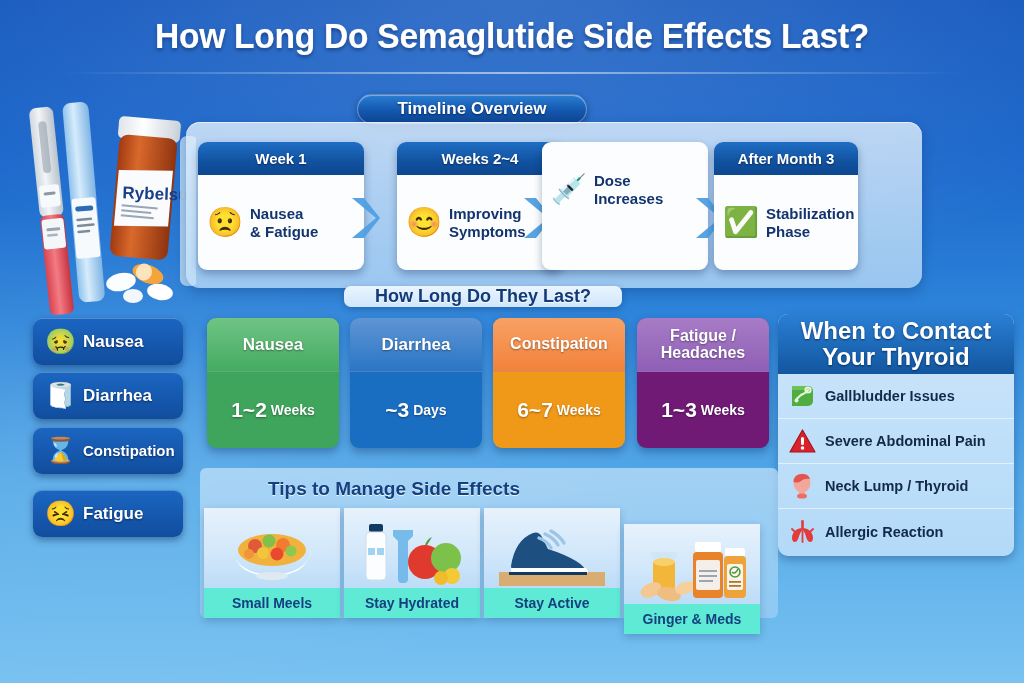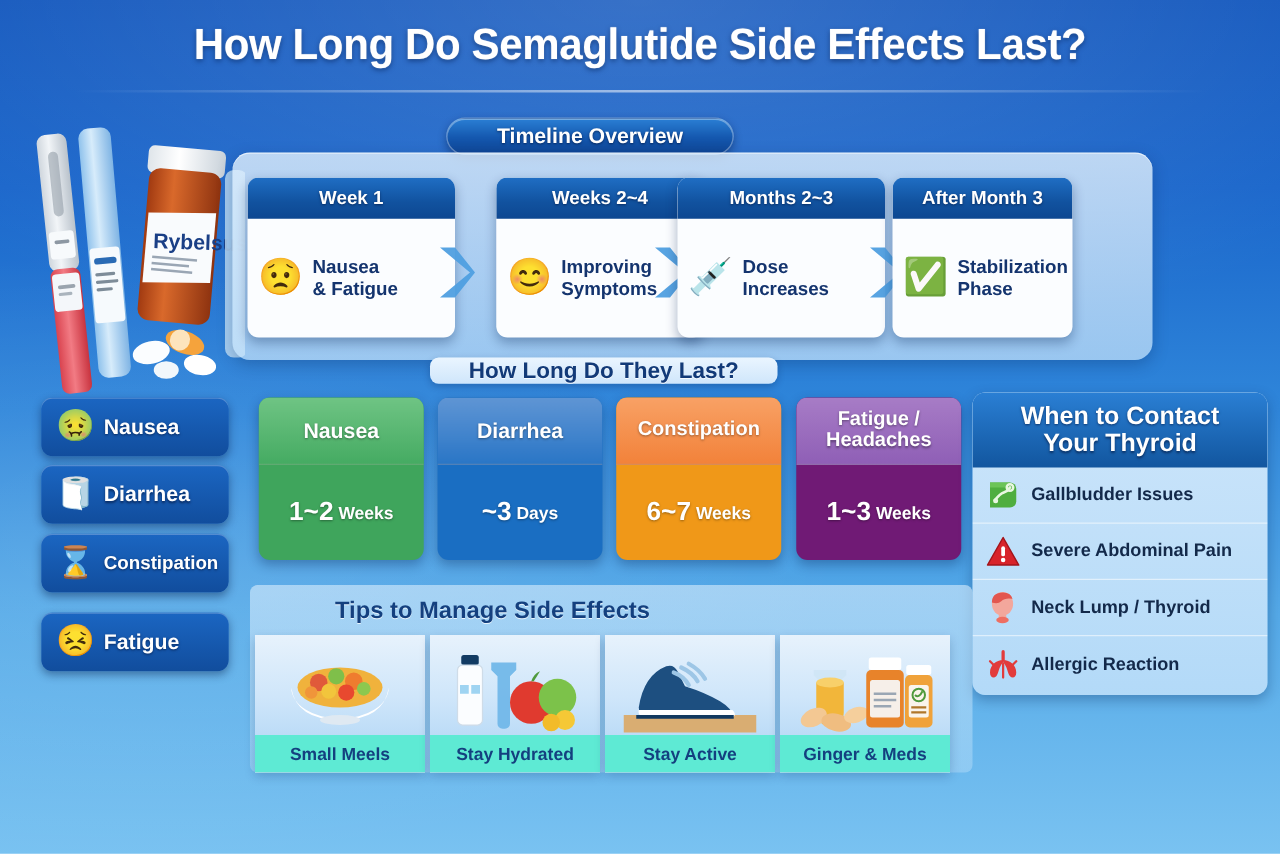--- a/index.html
+++ b/index.html
@@ -92,21 +92,21 @@
 
   
   .doc{
     position:absolute;left:778px;top:314px;width:236px;height:242px;border-radius:10px;
     background:linear-gradient(180deg,rgba(214,235,252,.95),rgba(186,221,249,.92));
     box-shadow:0 4px 10px rgba(0,30,80,.3);overflow:hidden;
   }
   .doc-head{height:60px;display:flex;flex-direction:column;align-items:center;
     justify-content:center;text-align:center;line-height:1.1;
     background:linear-gradient(180deg,#2a7fd4 0%,#12569f 100%);
-    color:#fff;font-size:20px;font-weight:bold;text-shadow:0 1px 2px rgba(0,15,50,.6);}
+    color:#fff;font-size:24px;font-weight:bold;text-shadow:0 1px 2px rgba(0,15,50,.6);}
   .doc-row{height:45px;display:flex;align-items:center;gap:9px;padding:0 8px 0 10px;
     border-bottom:1px solid rgba(255,255,255,.55);}
   .doc-row:last-child{border-bottom:none;}
   .doc-ico{width:28px;flex:0 0 28px;height:28px;display:flex;align-items:center;
     justify-content:center;}
   .doc-lb{font-size:14.5px;font-weight:bold;color:#13294a;}
 
   
   .tips-wrap{position:absolute;left:200px;top:468px;width:578px;height:150px;
     background:linear-gradient(180deg,rgba(230,244,255,.55),rgba(205,232,252,.35));
@@ -231,21 +231,20 @@
     </div>
   </div>
 </div>
 <div class="tl-arrow" style="left:522px;">
   <svg width="32" height="44" viewBox="0 0 32 44">
       <path d="M2 2 L26 22 L2 42 L14 42 L30 22 L14 2 Z" fill="#4f9fe0" opacity=".95"></path>
     </svg>
 </div>
 
 <div class="tl-card" style="left:542px;">
-  <div class="tl-head">Months 2~3</div>
   <div class="tl-body">
     <div class="tl-ico">💉</div>
     <div class="tl-txt">
       <div>Dose</div>
       <div>Increases</div>
     </div>
   </div>
 </div>
 <div class="tl-arrow" style="left:694px;">
   <svg width="32" height="44" viewBox="0 0 32 44">
@@ -412,21 +411,21 @@
       <rect x="6" y="62" width="106" height="14" fill="#d9ad72"></rect>
       <path d="M18 56 q4 -26 22 -33 q6 -2 9 4 l6 12 q16 5 28 12 q10 6 10 12 h-68 q-7 0 -7 -7 z" fill="#1d4f80"></path>
       <path d="M46 28 q8 3 12 10 M52 24 q9 4 13 11 M58 21 q9 5 13 12" stroke="#9dc6e6" stroke-width="3.4" stroke-linecap="round" fill="none"></path>
       <path d="M18 58 h75 q4 4 0 6 h-72 q-4 -2 -3 -6 z" fill="#ffffff"></path>
       <path d="M16 62 h78 v3 h-78 z" fill="#12395f"></path>
     </svg>
   </div>
   <div class="tip-lb">Stay Active</div>
 </div>
 
-<div class="tip" style="left:624px;">
+<div class="tip" style="left:624px;margin-top:16px;">
   <div class="tip-art">
     <svg width="118" height="78" viewBox="0 0 118 78">
       <path d="M18 26 h26 v4 l-6 6 h-14 l-6 -6 z" fill="#cfe6f5" opacity=".9"></path>
       <path d="M20 36 h22 v24 a11 11 0 0 1 -22 0 z" fill="#f2b63a"></path>
       <ellipse cx="31" cy="36" rx="11" ry="4" fill="#f8d06a"></ellipse>
       <ellipse cx="18" cy="64" rx="11" ry="7" fill="#f3c893" transform="rotate(-25 18 64)"></ellipse>
       <ellipse cx="36" cy="68" rx="12" ry="7" fill="#f0bd80" transform="rotate(12 36 68)"></ellipse>
       <ellipse cx="52" cy="62" rx="10" ry="6" fill="#f5cf9c" transform="rotate(-18 52 62)"></ellipse>
       <rect x="62" y="16" width="26" height="10" rx="2" fill="#ffffff"></rect>
       <rect x="60" y="26" width="30" height="46" rx="4" fill="#e8832a"></rect>

